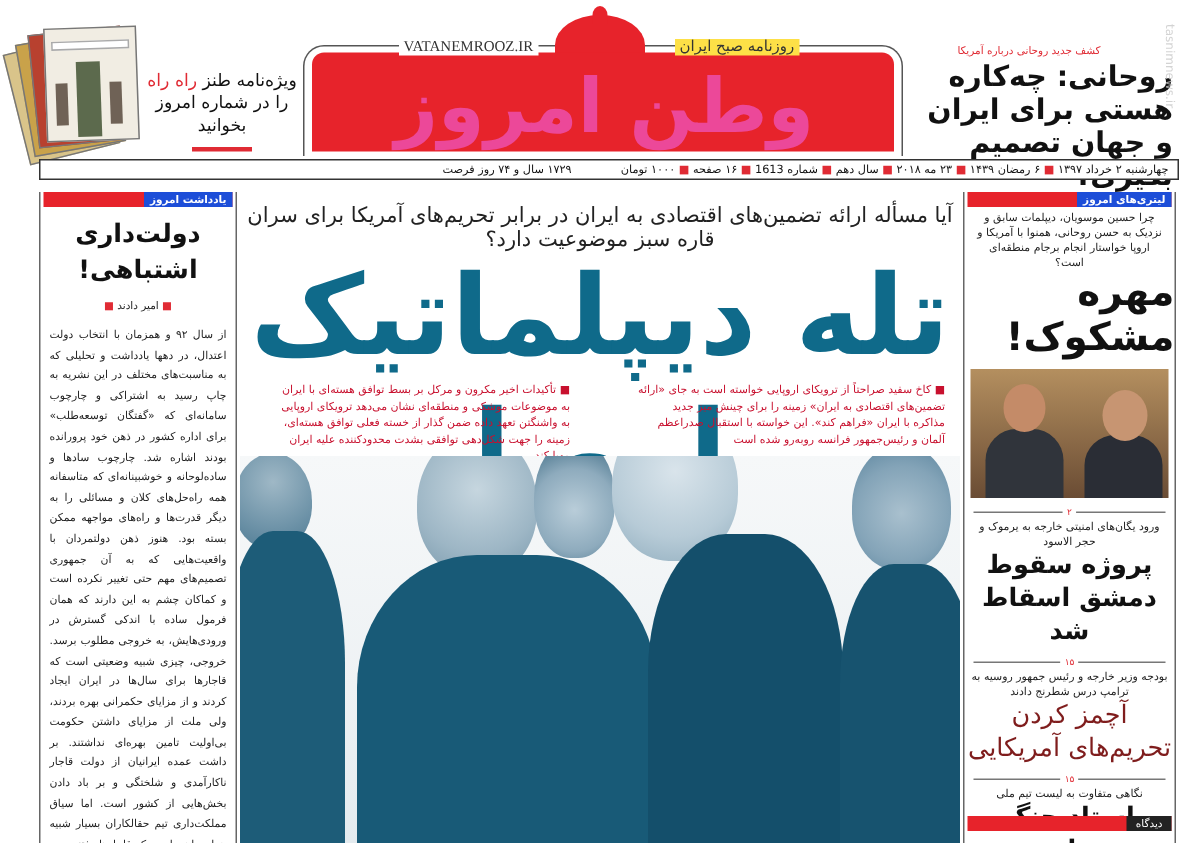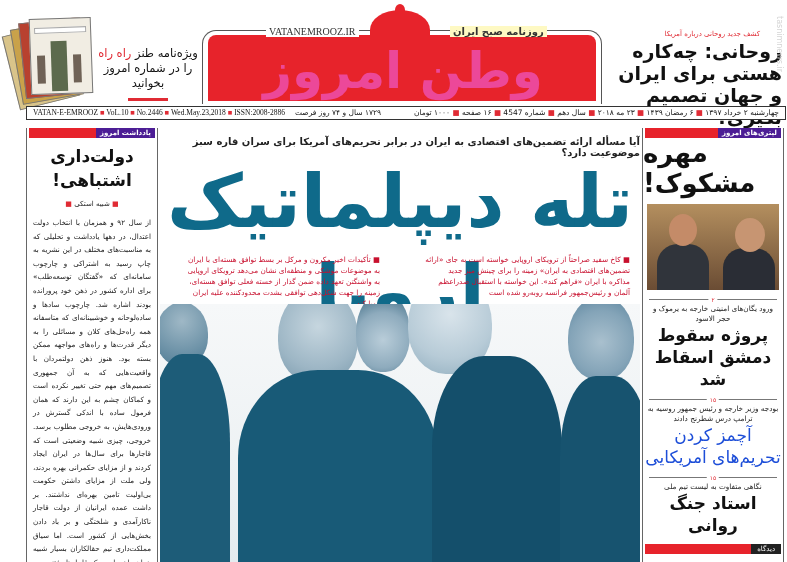--- a/index.html
+++ b/index.html
@@ -22,74 +22,74 @@
   .promo { position: absolute; left: 98px; top: 46px; width: 100px; text-align: center; direction: rtl; font-size: 11.5px; line-height: 15px; color: #111; }
   .promo .accent { color: #e02b34; }
   .promo-tag { position: absolute; left: 128px; top: 98px; width: 40px; height: 3px; background: #e02b34; }
 
   .logo-frame { position: absolute; left: 202px; top: 30px; width: 400px; height: 74px; border: 1.2px solid #555; border-bottom: none; border-radius: 14px 14px 0 0; }
   .logo-bar { position: absolute; left: 208px; top: 35px; width: 388px; height: 66px; background: #e7232b; border-radius: 8px 8px 0 0; }
   .logo-dome { position: absolute; left: 370px; top: 10px; width: 60px; height: 40px; background: #e7232b; border-radius: 50% 50% 0 0; }
   .logo-dome-tip { position: absolute; left: 395px; top: 4px; width: 10px; height: 12px; background: #e7232b; border-radius: 50% 50% 0 0; }
   .logo-text { position: absolute; left: 214px; top: 40px; width: 378px; height: 62px; text-align: center; direction: rtl; color: #ec4899; font-family: "DejaVu Sans", sans-serif; font-weight: bold; font-size: 50px; line-height: 62px; letter-spacing: 2px; }
   .logo-url { position: absolute; left: 266px; top: 26px; font-family: "Liberation Serif", serif; font-size: 10px; color: #333; background: #fff; padding: 0 3px; }
-  .logo-tagline { position: absolute; left: 450px; top: 26px; direction: rtl; font-size: 10px; color: #333; background: #fef9c3; padding: 0 3px; font-weight: bold; }
+  .logo-tagline { position: absolute; left: 450px; top: 26px; direction: rtl; font-size: 10px; color: #333; background: #fde047; padding: 0 3px; }
 
   .top-story { position: absolute; left: 612px; top: 30px; width: 170px; direction: rtl; text-align: right; }
-  .top-story .kicker { font-size: 7px; color: #e02b34; margin-right: 22px; }
+  .top-story .kicker { font-size: 7px; color: #e02b34; margin-right: 22px; text-align: center; }
   .top-story .headline { font-size: 19px; font-weight: bold; line-height: 22px; color: #111; margin-top: 2px; }
   .top-story .ref { display: block; width: 14px; height: 3px; background: #e02b34; margin: 4px 70px 0 0; }
   .watermark { position: absolute; left: 740px; top: 4px; width: 44px; height: 80px; color: #c9c9c9; font-size: 8px; writing-mode: vertical-rl; text-align: center; opacity: 0.8; }
 
   
   .dateline { position: absolute; left: 26px; top: 106px; width: 760px; height: 14px; border: 1px solid #333; border-left: 1px solid #333; background: #fff; font-size: 7.5px; line-height: 12px; }
   .dateline .en { position: absolute; left: 6px; top: 0; font-family: "Liberation Serif", serif; color: #111; white-space: nowrap; }
   .dateline .en .sep { color: #e02b34; }
   .dateline .fa-mid { position: absolute; left: 268px; top: 0; direction: rtl; white-space: nowrap; color: #111; }
   .dateline .fa-right { position: absolute; right: 6px; top: 0; direction: rtl; white-space: nowrap; color: #111; }
   .dateline .fa-right .sep { color: #e02b34; }
 
   
   .col-left { position: absolute; left: 26px; top: 128px; width: 132px; height: 434px; border-right: 1px solid #666; border-left: 1px solid #666; direction: rtl; }
   .section-bar { position: relative; height: 10px; background: #e7232b; margin: 0 2px; }
-  .section-bar .label { position: absolute; right: 0; top: 0; height: 10px; padding: 0 4px; background: #4c1d95; color: #fff; font-size: 7px; line-height: 10px; font-weight: bold; }
+  .section-bar .label { position: absolute; right: 0; top: 0; height: 10px; padding: 0 4px; background: #1d4ed8; color: #fff; font-size: 7px; line-height: 10px; font-weight: bold; }
   .col-left .headline { font-size: 17px; font-weight: bold; text-align: center; margin-top: 6px; line-height: 24px; }
   .col-left .byline { font-size: 7px; text-align: center; color: #222; margin: 8px 0 8px; }
   .col-left .byline .dot { color: #e02b34; }
   .col-left .body { font-size: 7.2px; line-height: 13.6px; text-align: justify; padding: 0 6px; color: #222; }
 
   
   .col-main { position: absolute; left: 160px; top: 128px; width: 480px; height: 434px; overflow: hidden; }
-  .col-main .overline { direction: rtl; font-size: 10px; font-weight: bold; color: #222; margin-top: 8px; }
+  .col-main .overline { direction: rtl; text-align: center; font-size: 14px; font-weight: normal; color: #222; margin-top: 8px; }
   .col-main .main-headline { direction: rtl; text-align: center; font-size: 74px; font-weight: bold; color: #0f6a8a; line-height: 90px; letter-spacing: -1px; margin-top: -2px; }
   .leads { position: absolute; top: 126px; left: 0; width: 480px; height: 52px; direction: rtl; }
   .lead { position: absolute; top: 0; font-size: 7.3px; line-height: 11px; color: #c8102e; text-align: right; }
   .lead.right { right: 10px; width: 205px; }
   .lead.left { left: 20px; width: 200px; }
   .lead .bullet { color: #c8102e; }
 
   .photo { position: absolute; left: 0; top: 176px; width: 480px; height: 258px; background: linear-gradient(180deg, #f6f8f9 0%, #eef2f4 60%, #e4ebef 100%); overflow: hidden; }
   .head { position: absolute; border-radius: 50% 50% 45% 45%; }
   .body-shape { position: absolute; border-radius: 40% 40% 0 0; background: #1b5f7d; }
 
   
   .col-right { position: absolute; left: 642px; top: 128px; width: 142px; height: 434px; border-left: 1px solid #666; border-right: 1px solid #666; direction: rtl; }
   .col-right .kicker { font-size: 7.3px; line-height: 10px; text-align: center; color: #222; padding: 2px 6px 0; }
-  .col-right .big { font-size: 26px; font-weight: bold; text-align: left; line-height: 30px; color: #111; }
+  .col-right .big { font-size: 26px; font-weight: bold; text-align: right; line-height: 30px; color: #111; }
   .thumb { margin: 6px 4px 0; height: 86px; position: relative; overflow: hidden; background: linear-gradient(180deg, #b48f5f 0%, #6a4c34 100%); }
   .thumb .p1 { position: absolute; right: 14px; top: 14px; width: 30px; height: 34px; background: #c79572; border-radius: 50%; }
   .thumb .p1b { position: absolute; right: 4px; top: 44px; width: 52px; height: 50px; background: #2a2d35; border-radius: 40% 40% 0 0; }
   .thumb .p2 { position: absolute; left: 22px; top: 10px; width: 28px; height: 32px; background: #c48b68; border-radius: 50%; }
   .thumb .p2b { position: absolute; left: 10px; top: 40px; width: 52px; height: 52px; background: #30343b; border-radius: 40% 40% 0 0; }
   .divider-ref { position: relative; height: 10px; margin: 4px 6px 0; }
   .divider-ref::before { content: ""; position: absolute; left: 0; right: 0; top: 5px; border-top: 1px solid #777; }
   .divider-ref .ref { position: absolute; left: 50%; top: 2px; transform: translateX(-50%); background: #fff; padding: 0 3px; font-size: 6px; color: #e02b34; }
   .col-right .sub-kicker { font-size: 7.3px; line-height: 10px; text-align: center; color: #222; padding: 0 4px; }
   .col-right .mid { font-size: 17px; font-weight: bold; text-align: center; line-height: 22px; color: #111; }
-  .col-right .light { font-size: 17px; font-weight: normal; text-align: center; line-height: 22px; color: #1d4ed8; }
+  .col-right .light { font-size: 17px; font-weight: normal; text-align: center; line-height: 22px; color: #7f1d1d; }
   .bottom-bar { position: absolute; left: 2px; right: 2px; bottom: 8px; height: 10px; background: #e7232b; }
   .bottom-bar .label { position: absolute; right: 0; top: 0; height: 10px; padding: 0 6px; background: #222; color: #fff; font-size: 7px; line-height: 10px; }
 </style>
 </head>
 <body>
 
 <div class="masthead">
 
   <div class="mag-stack">
     <div class="mag m1"></div>
@@ -121,44 +121,33 @@
   <div class="top-story">
     <div class="kicker">کشف جدید روحانی درباره آمریکا</div>
     <div class="headline">روحانی: چه‌کاره هستی برای ایران و جهان تصمیم بگیری؟</div>
     <span class="ref"></span>
   </div>
 
   <div class="watermark">tasnimnews.ir</div>
 </div>
 
 <div class="dateline">
-  <div class="en">
-    <span>VATAN-E-EMROOZ</span>
-    <span class="sep">■</span>
-    <span>VoL.10</span>
-    <span class="sep">■</span>
-    <span>No.2446</span>
-    <span class="sep">■</span>
-    <span>Wed.May.23,2018</span>
-    <span class="sep">■</span>
-    <span>ISSN:2008-2886</span>
-  </div>
   <div class="fa-mid">۱۷۲۹ سال و ۷۴ روز فرصت</div>
   <div class="fa-right">
-    <span>چهارشنبه ۲ خرداد ۱۳۹۷</span><span class="sep"> ■ </span><span>۶ رمضان ۱۴۳۹</span><span class="sep"> ■ </span><span>۲۳ مه ۲۰۱۸</span><span class="sep"> ■ </span><span>سال دهم</span><span class="sep"> ■ </span><span>شماره 4547</span><span class="sep"> ■ </span><span>۱۶ صفحه</span><span class="sep"> ■ </span><span>۱۰۰۰ تومان</span>
+    <span>چهارشنبه ۲ خرداد ۱۳۹۷</span><span class="sep"> ■ </span><span>۶ رمضان ۱۴۳۹</span><span class="sep"> ■ </span><span>۲۳ مه ۲۰۱۸</span><span class="sep"> ■ </span><span>سال دهم</span><span class="sep"> ■ </span><span>شماره 1613</span><span class="sep"> ■ </span><span>۱۶ صفحه</span><span class="sep"> ■ </span><span>۱۰۰۰ تومان</span>
   </div>
 </div>
 
 <div class="col-left">
   <div class="section-bar">
     <span class="label">یادداشت امروز</span>
   </div>
   <div class="headline">دولت‌داری اشتباهی!</div>
   <div class="byline">
-    <span class="dot">■ </span><span>شبیه استکی</span><span class="dot"> ■</span>
+    <span class="dot">■ </span><span>امیر دادند</span><span class="dot"> ■</span>
   </div>
   <div class="body">از سال ۹۲ و همزمان با انتخاب دولت اعتدال، در دهها یادداشت و تحلیلی که به مناسبت‌های مختلف در این نشریه به چاپ رسید به اشتراکی و چارچوب سامانه‌ای که «گفتگان توسعه‌طلب» برای اداره کشور در ذهن خود پرورانده بودند اشاره شد. چارچوب سادها و ساده‌لوحانه و خوشبینانه‌ای که متاسفانه همه راه‌حل‌های کلان و مسائلی را به دیگر قدرت‌ها و راه‌های مواجهه ممکن بسته بود. هنوز ذهن دولتمردان با واقعیت‌هایی که به آن جمهوری تصمیم‌های مهم حتی تغییر نکرده است و کماکان چشم به این دارند که همان فرمول ساده با اندکی گسترش در ورودی‌هایش، به خروجی مطلوب برسد. خروجی، چیزی شبیه وضعیتی است که قاجارها برای سال‌ها در ایران ایجاد کردند و از مزایای حکمرانی بهره بردند، ولی ملت از مزایای داشتن حکومت بی‌اولیت تامین بهره‌ای نداشتند. بر داشت عمده ایرانیان از دولت قاجار ناکارآمدی و شلختگی و بر باد دادن بخش‌هایی از کشور است. اما سیاق مملکت‌داری تیم حقالکاران بسیار شبیه همان راهی است که قاجارها رفتند و در نهایت با از دست رفتن درصدهای وسیعی از کشور و ظهور یک سیاستمدار مستبد و خونریز به پایان رسید. سبک قاجارها در اداره کشور بر مبنای کنترل تعارضات و هدایت آنها در راستای خنثی کردن یکدیگر و ایجاد یک فضای میانی امن برای بهره‌مندی بدون درد سر خاندان سلطنتی از مواهب قدرت بود. بروکراسی بسیار کوچک و کم‌خرج که عمده مواجب شود را به طور مستقیم از مردم وصول می‌کرد اما تفاوت اصلی دولت کنونی با قاجارها در همین خرج و مخارج حکومت‌داری است. هر چه قدر خرج مملکت‌داری برای قاجار کم و متکی با قیمانده برای برداشت مواجب ماداولعمر حلقه محدود حاکمان فراوان بود اما در ایران امروز، بودجه</div>
 </div>
 
 <div class="col-main">
   <div class="overline">آیا مسأله ارائه تضمین‌های اقتصادی به ایران در برابر تحریم‌های آمریکا برای سران قاره سبز موضوعیت دارد؟</div>
   <div class="main-headline">تله دیپلماتیک اروپا</div>
 
   <div class="leads">
     <div class="lead right"><span class="bullet">■ </span><span>کاخ سفید صراحتاً از ترویکای اروپایی خواسته است به جای «ارائه تضمین‌های اقتصادی به ایران» زمینه را برای چینش میز جدید مذاکره با ایران «فراهم کند». این خواسته با استقبال صدراعظم آلمان و رئیس‌جمهور فرانسه روبه‌رو شده است</span></div>
@@ -182,20 +171,21 @@
     <div class="body-shape" style="left:400px;top:72px;width:90px;height:200px;background:#17536f;"></div>
   </div>
 </div>
 
 <div class="col-right">
   <div class="section-bar">
     <span class="label">لیتری‌های امروز</span>
   </div>
 
   <div>
+    <div class="kicker">چرا حسین موسویان، دیپلمات سابق و نزدیک به حسن روحانی، همنوا با آمریکا و اروپا خواستار انجام برجام منطقه‌ای است؟</div>
     <div class="big">مهره مشکوک!</div>
     <div class="thumb">
       <div class="p2b"></div>
       <div class="p2"></div>
       <div class="p1b"></div>
       <div class="p1"></div>
     </div>
     <div class="divider-ref">
         <span class="ref">۲</span>
       </div>

